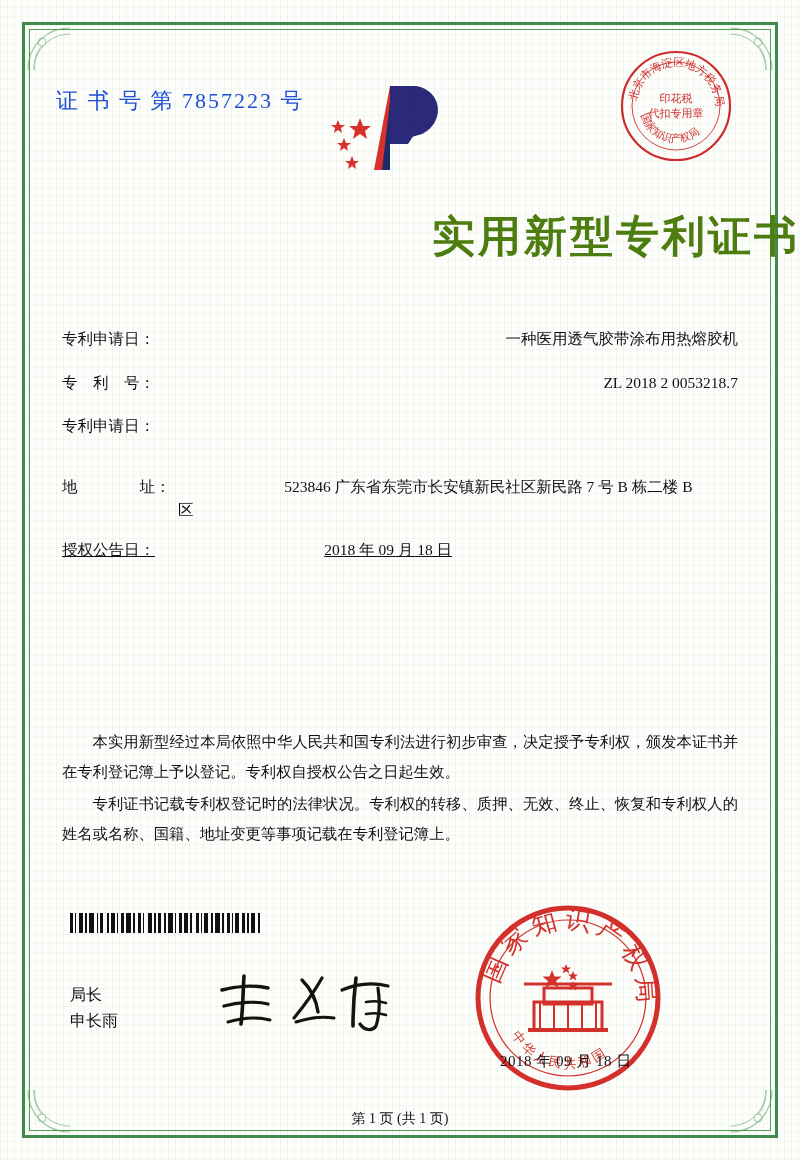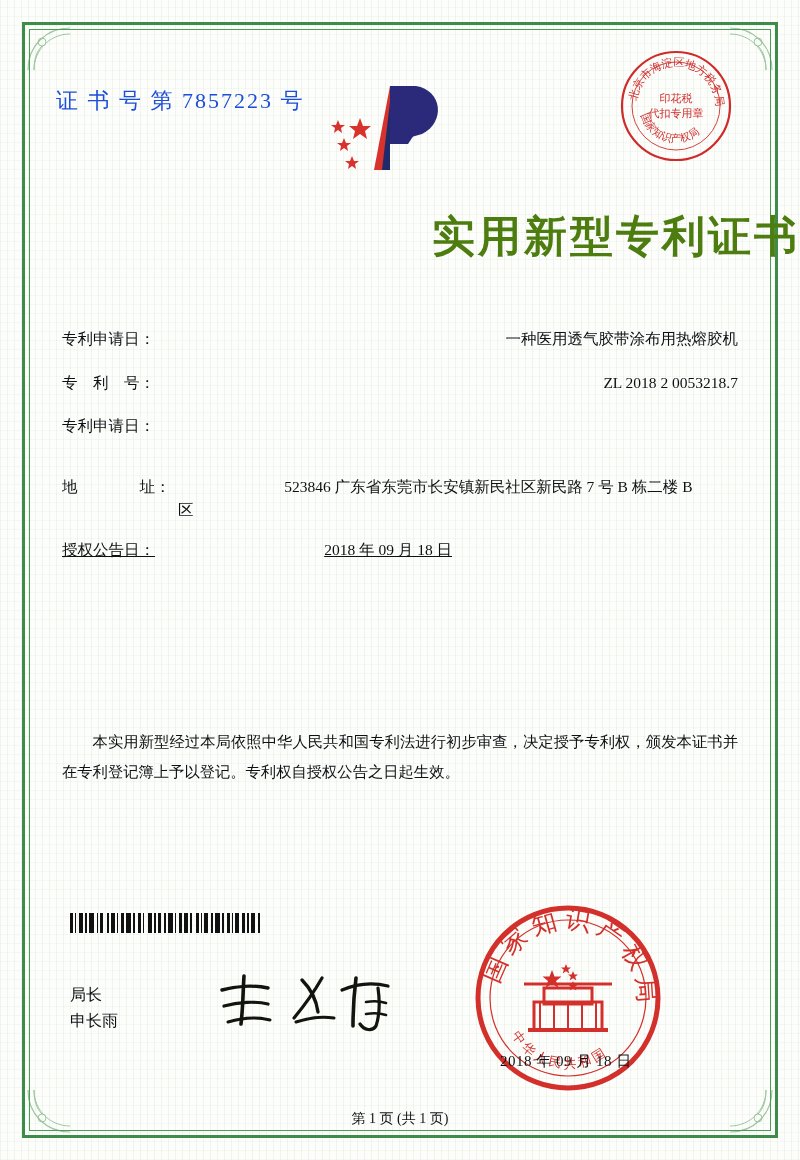--- a/index.html
+++ b/index.html
@@ -279,20 +279,21 @@
     <div class="frow-split">
       <span class="half-left">
         <span class="flabel">授权公告日：</span>
         <span class="fvalue">2018 年 09 月 18 日</span>
       </span>
     </div>
   </div>
 
   <div class="paras">
     <p class="para">本实用新型经过本局依照中华人民共和国专利法进行初步审查，决定授予专利权，颁发本证书并在专利登记簿上予以登记。专利权自授权公告之日起生效。</p>
+    <p class="para">专利证书记载专利权登记时的法律状况。专利权的转移、质押、无效、终止、恢复和专利权人的姓名或名称、国籍、地址变更等事项记载在专利登记簿上。</p>
   </div>
 
   <div class="barcode">
     <i style="width:3px"></i>
       <i style="width:2px;background:transparent"></i>
     <i style="width:1px"></i>
       <i style="width:3px;background:transparent"></i>
     <i style="width:4px"></i>
       <i style="width:2px;background:transparent"></i>
     <i style="width:2px"></i>

